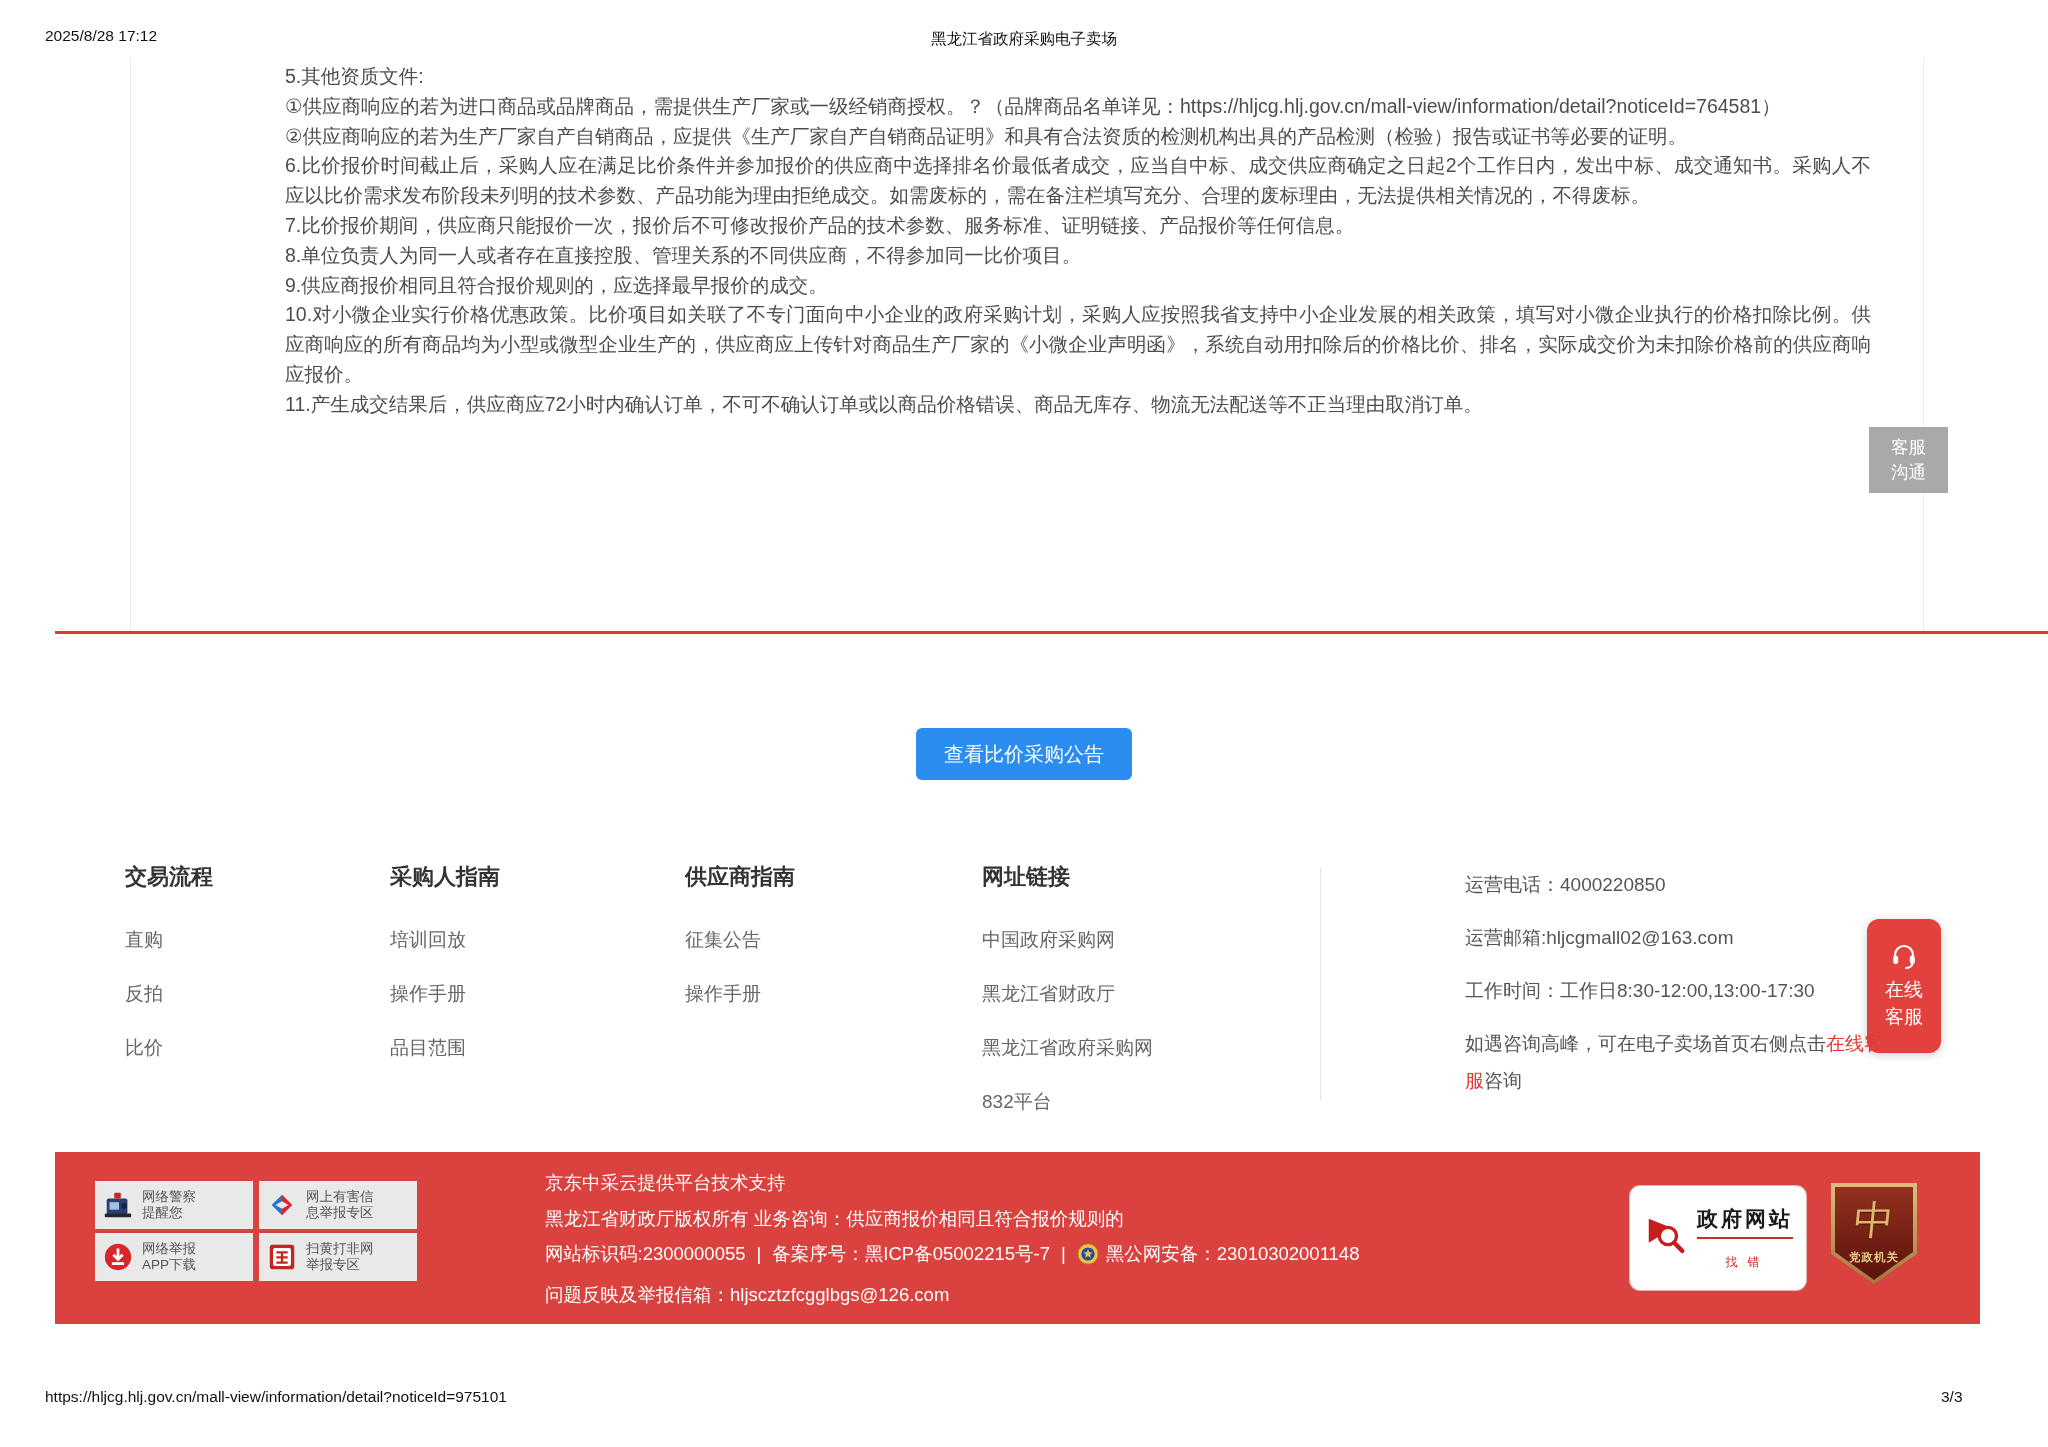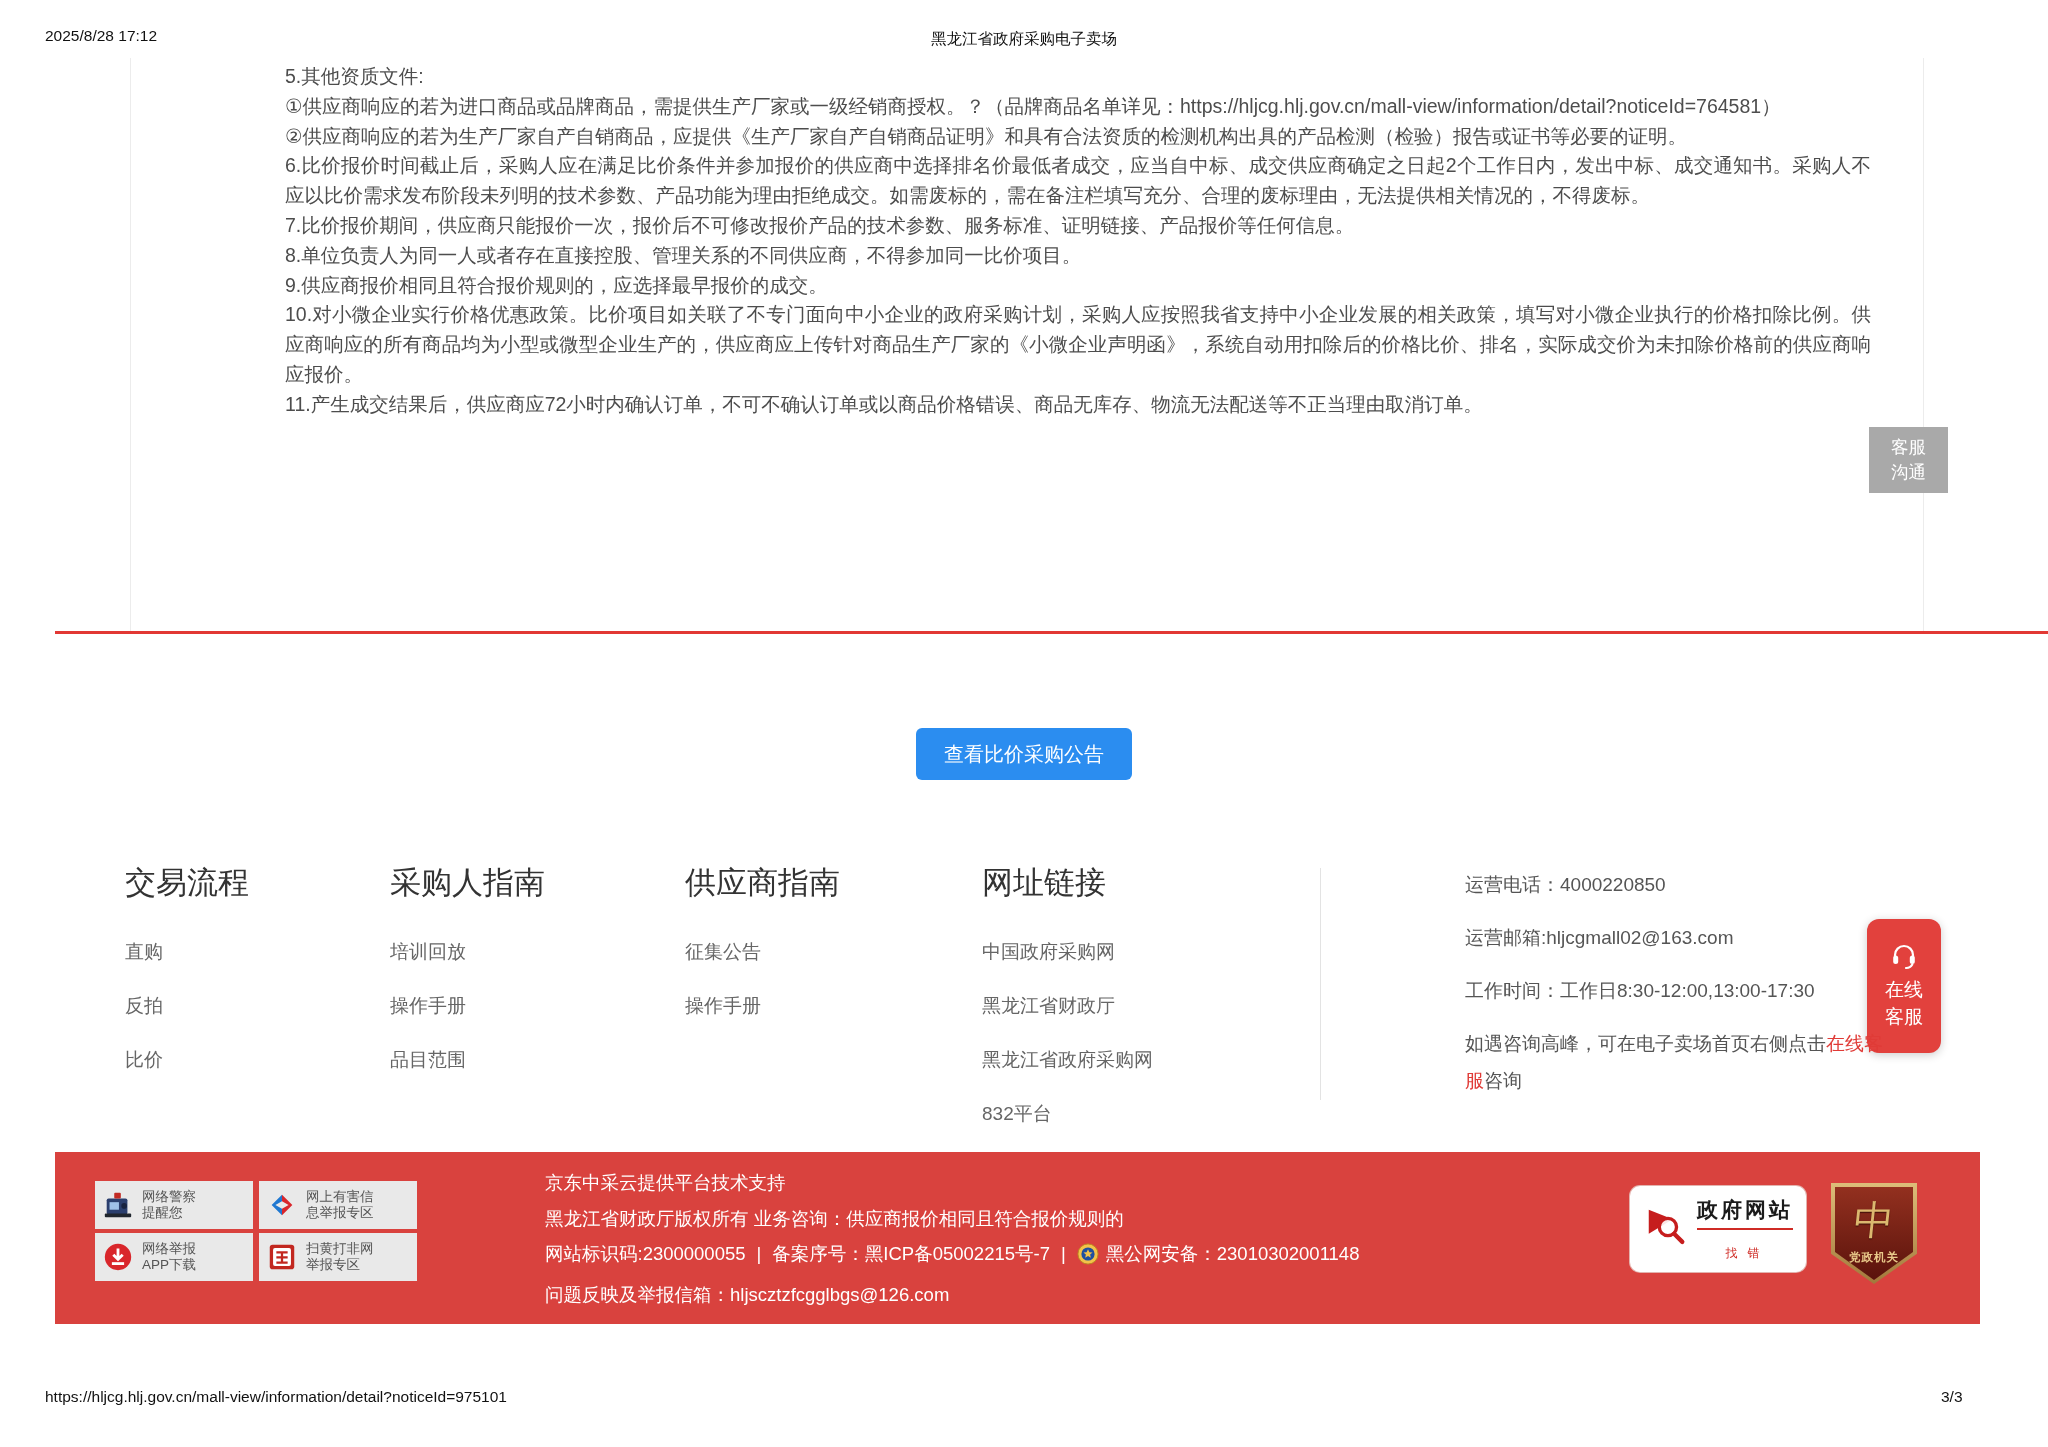--- a/index.html
+++ b/index.html
@@ -22,39 +22,39 @@
   
   .chat-tab{position:absolute;left:1869px;top:427px;width:79px;height:66px;background:#a9a9a9;
     color:#fff;font-size:17.5px;line-height:25px;display:flex;align-items:center;justify-content:center;
     text-align:center;cursor:pointer;}
   .online-tab{position:absolute;left:1867px;top:919px;width:74px;height:134px;background:#e2413d;
     color:#fff;display:flex;flex-direction:column;align-items:center;justify-content:center;
     font-size:19px;line-height:27px;border-radius:12px;box-shadow:0 2px 10px rgba(0,0,0,.2);cursor:pointer;}
   .online-tab .hs{margin-bottom:6px;height:28px;}
   
   .fcol{position:absolute;top:862px;}
-  .fcol h3{margin:0 0 35px;font-size:31px;color:#333;font-weight:400;}
+  .fcol h3{margin:0 0 35px;font-size:22px;color:#333;font-weight:700;}
   .fcol ul{list-style:none;margin:0;padding:0;}
   .fcol li{font-size:19px;color:#666;margin-bottom:28px;cursor:pointer;}
   .col1{left:125px;} .col2{left:390px;} .col3{left:685px;} .col4{left:982px;}
   .col-divider{position:absolute;left:1320px;top:868px;width:1px;height:232px;background:#e3e3e3;}
   .contact{position:absolute;left:1465px;top:866px;width:432px;}
   .contact p{margin:0 0 16px;font-size:19px;color:#555;line-height:37px;}
   .contact .link{color:#e03b37;cursor:pointer;}
   
   .red-bar{position:absolute;left:55px;top:1152px;width:1925px;height:172px;background:#d9423e;}
   .badges{position:absolute;left:40px;top:29px;display:grid;grid-template-columns:repeat(2,158px);
     grid-auto-rows:48px;gap:4px 6px;}
   .badge{background:#e9e9e9;display:flex;align-items:center;gap:7px;padding:0 6px;box-sizing:border-box;cursor:pointer;}
   .badge .bicon{width:34px;height:34px;flex:none;display:flex;align-items:center;justify-content:center;}
   .badge .btxt{font-size:13.5px;line-height:16px;color:#555;}
   .red-text{position:absolute;left:490px;top:13px;color:#fff;font-size:18.5px;line-height:35.5px;}
   .red-text .sep{padding:0 11px;}
   .emblem{display:inline-block;vertical-align:-5px;margin-right:7px;}
-  .err-badge{position:absolute;left:1575px;top:34px;width:176px;height:86px;background:#fff;
+  .err-badge{position:absolute;left:1575px;top:34px;width:176px;height:104px;background:#fff;
     border-radius:10px;display:flex;align-items:center;justify-content:center;gap:8px;
     box-shadow:0 0 0 1px #e3b3ae;cursor:pointer;}
   .err-text{text-align:center;}
   .err-text .t1{font-size:21px;font-weight:bold;color:#1a1a1a;letter-spacing:3px;
     border-bottom:2px solid #cf2b25;padding-bottom:4px;display:block;}
   .err-text .t2{font-size:12px;color:#cf2b25;letter-spacing:10px;display:block;margin:15px 0 0 5px;}
   .shield-badge{position:absolute;left:1776px;top:31px;width:86px;height:101px;cursor:pointer;}
   .shield-outer{width:86px;height:101px;background:linear-gradient(#ddbd79,#a2783b);
     clip-path:polygon(0 0,100% 0,100% 70%,50% 100%,0 70%);display:flex;align-items:center;justify-content:center;}
   .shield-inner{width:78px;height:93px;background:linear-gradient(#93301f,#5a130c);

